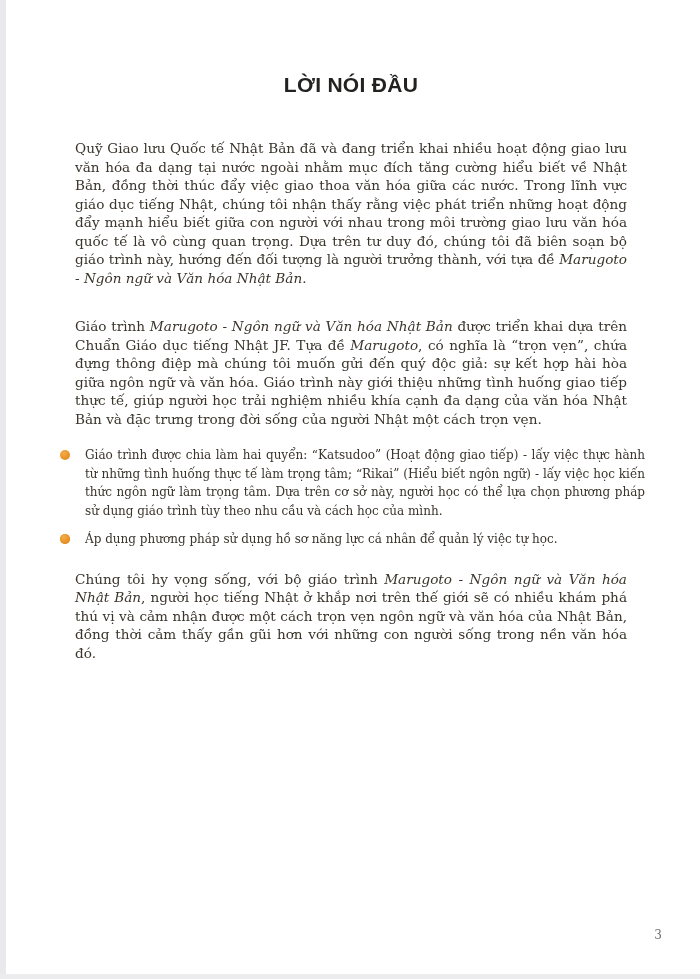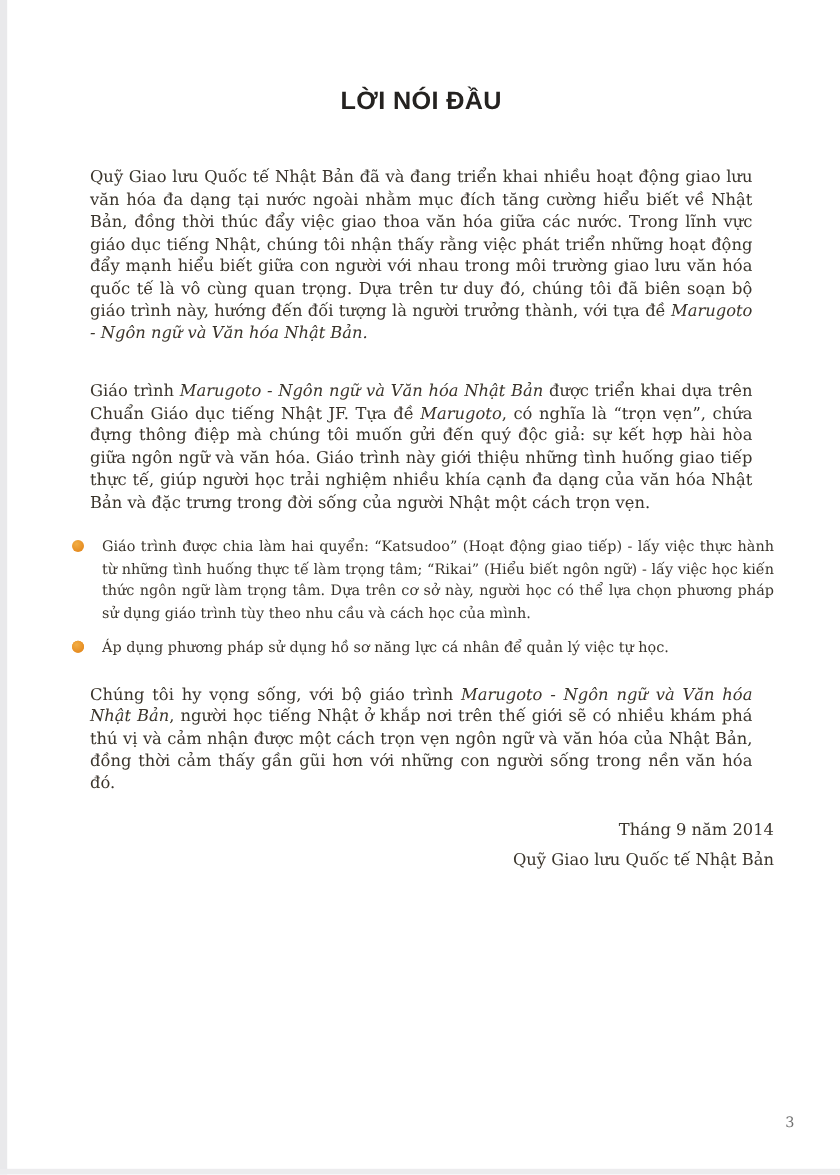--- a/index.html
+++ b/index.html
@@ -108,22 +108,18 @@
       <li>
         <span class="dot"></span>
       </li>
       <li>
         <span class="dot"></span><span>Áp dụng phương pháp sử dụng hồ sơ năng lực cá nhân để quản lý việc tự học.</span>
       </li>
     </ul>
 
     <p class="para closing"><span>Chúng tôi hy vọng sống, với bộ giáo trình </span><span class="it">Marugoto - Ngôn ngữ và Văn hóa Nhật Bản</span><span>, người học tiếng Nhật ở khắp nơi trên thế giới sẽ có nhiều khám phá thú vị và cảm nhận được một cách trọn vẹn ngôn ngữ và văn hóa của Nhật Bản, đồng thời cảm thấy gần gũi hơn với những con người sống trong nền văn hóa đó.</span></p>
 
-    <div class="signature">
-      <div>Tháng 9 năm 2014</div>
-      <div>Quỹ Giao lưu Quốc tế Nhật Bản</div>
-    </div>
 
   </div>
 
   <div class="page-number">3</div>
 
 </div>
 
 </body></html>

